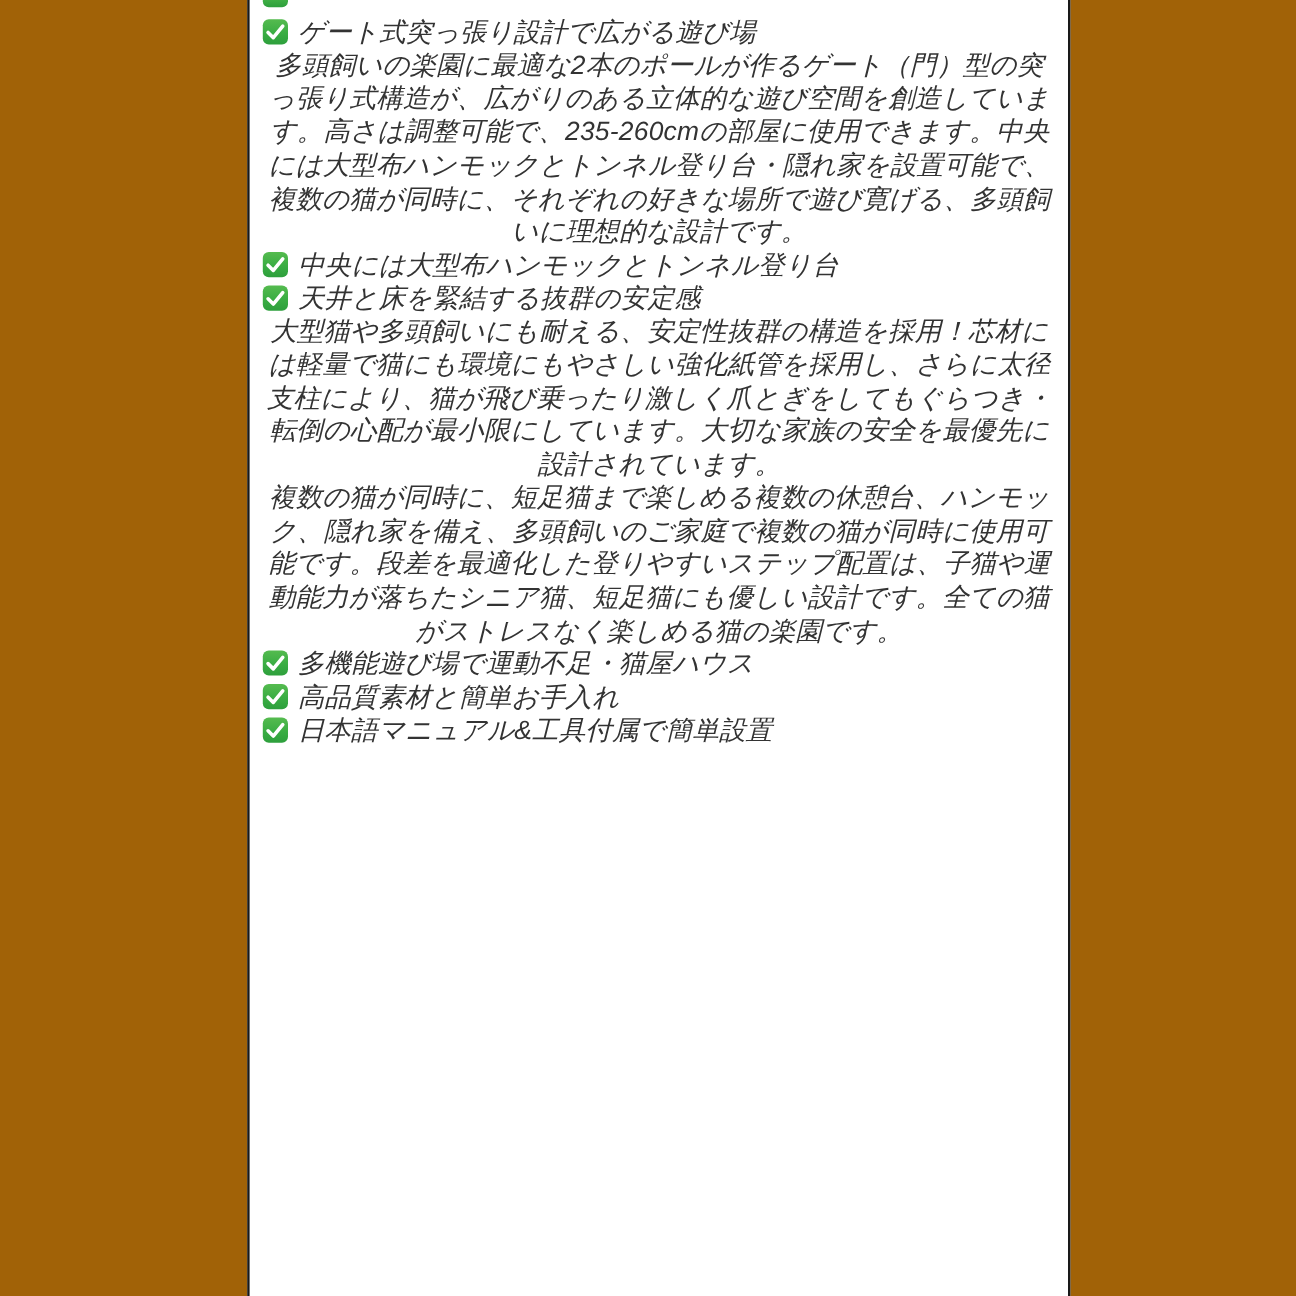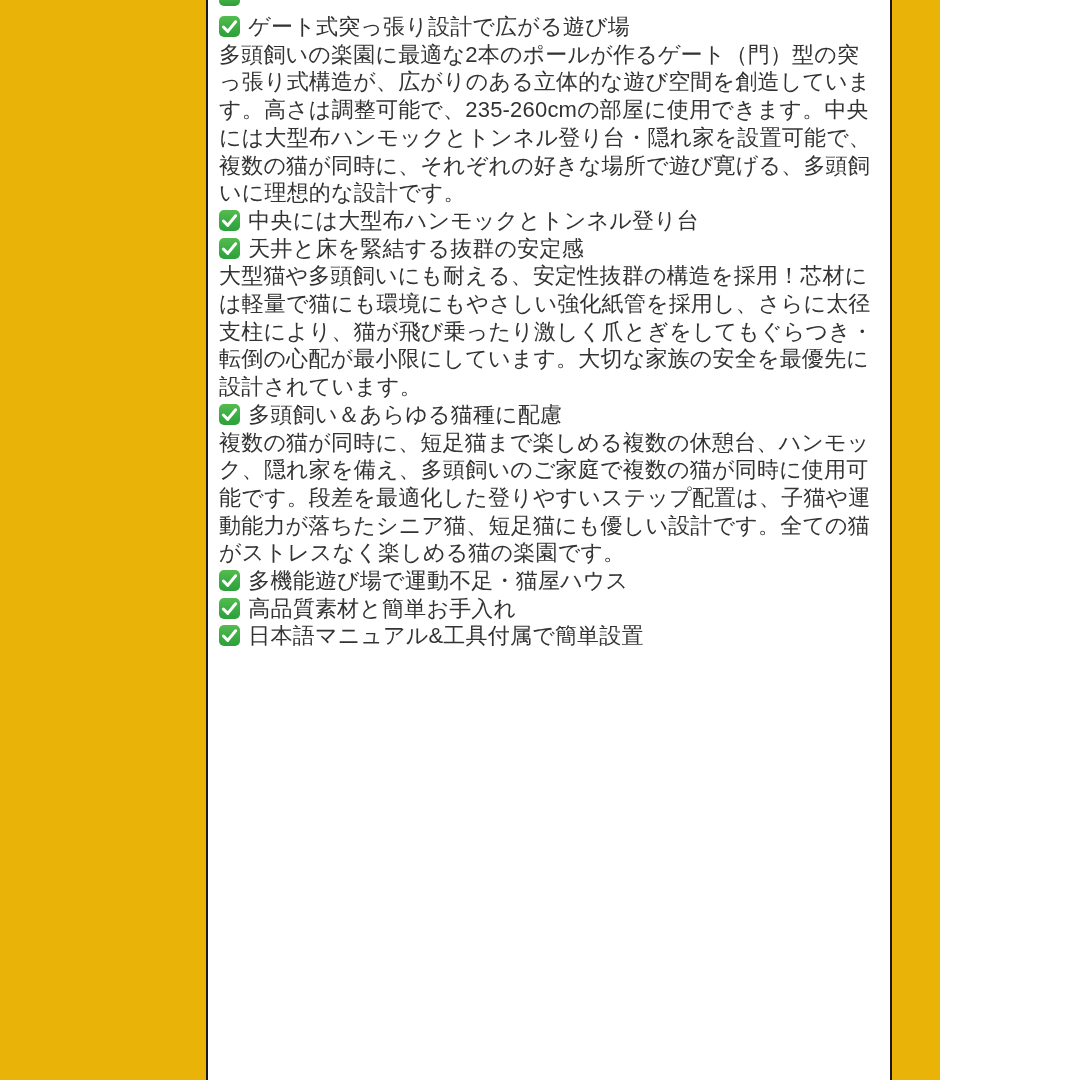--- a/index.html
+++ b/index.html
@@ -5,24 +5,25 @@
   html, body {
     margin: 0;
     padding: 0;
     width: 1080px;
     height: 1080px;
     overflow: hidden;
     background: #ffffff;
   }
   .page {
     position: relative;
-    width: 940px;
+    width: 1080px;
     height: 1080px;
-    background: #eab308;
+    background: #a16207;
     font-family: "Liberation Sans", "DejaVu Sans", sans-serif;
+    font-style: italic;
   }
   .content-column {
     position: absolute;
     top: 0;
     bottom: 0;
     left: 206px;
     width: 686px;
     box-sizing: border-box;
     border-left: 2px solid #191919;
     border-right: 2px solid #191919;
@@ -59,21 +60,21 @@
     border-radius: 5px;
     background: linear-gradient(180deg, #55bb4f 0%, #3aad43 55%, #2d9f3c 100%);
     vertical-align: -3px;
     margin-right: 2px;
   }
   .check-icon svg { display: block; width: 21px; height: 21px; }
   .body-text {
     margin: 0;
     word-break: break-all;
     overflow-wrap: anywhere;
-    text-align: left;
+    text-align: center;
   }
 </style>
 </head>
 <body>
 
 <div class="page">
   <div class="content-column">
     <span class="cutoff-check"></span>
     <div class="content">
 
@@ -100,26 +101,20 @@
         <div class="heading">
           <span class="check-icon"><svg viewBox="0 0 24 24">
                 <path d="M5 12.6 L10 17.6 L19 6.6" fill="none" stroke="#ffffff" stroke-width="3.4" stroke-linecap="round" stroke-linejoin="round"></path>
               </svg></span>
           <span>天井と床を緊結する抜群の安定感</span>
         </div>
         <p class="body-text">大型猫や多頭飼いにも耐える、安定性抜群の構造を採用！芯材には軽量で猫にも環境にもやさしい強化紙管を採用し、さらに太径支柱により、猫が飛び乗ったり激しく爪とぎをしてもぐらつき・転倒の心配が最小限にしています。大切な家族の安全を最優先に設計されています。</p>
       </div>
 
       <div class="section">
-        <div class="heading">
-          <span class="check-icon"><svg viewBox="0 0 24 24">
-                <path d="M5 12.6 L10 17.6 L19 6.6" fill="none" stroke="#ffffff" stroke-width="3.4" stroke-linecap="round" stroke-linejoin="round"></path>
-              </svg></span>
-          <span>多頭飼い＆あらゆる猫種に配慮</span>
-        </div>
         <p class="body-text">複数の猫が同時に、短足猫まで楽しめる複数の休憩台、ハンモック、隠れ家を備え、多頭飼いのご家庭で複数の猫が同時に使用可能です。段差を最適化した登りやすいステップ配置は、子猫や運動能力が落ちたシニア猫、短足猫にも優しい設計です。全ての猫がストレスなく楽しめる猫の楽園です。</p>
       </div>
 
       <div class="section">
         <div class="heading">
           <span class="check-icon"><svg viewBox="0 0 24 24">
                 <path d="M5 12.6 L10 17.6 L19 6.6" fill="none" stroke="#ffffff" stroke-width="3.4" stroke-linecap="round" stroke-linejoin="round"></path>
               </svg></span>
           <span>多機能遊び場で運動不足・猫屋ハウス</span>
         </div>

